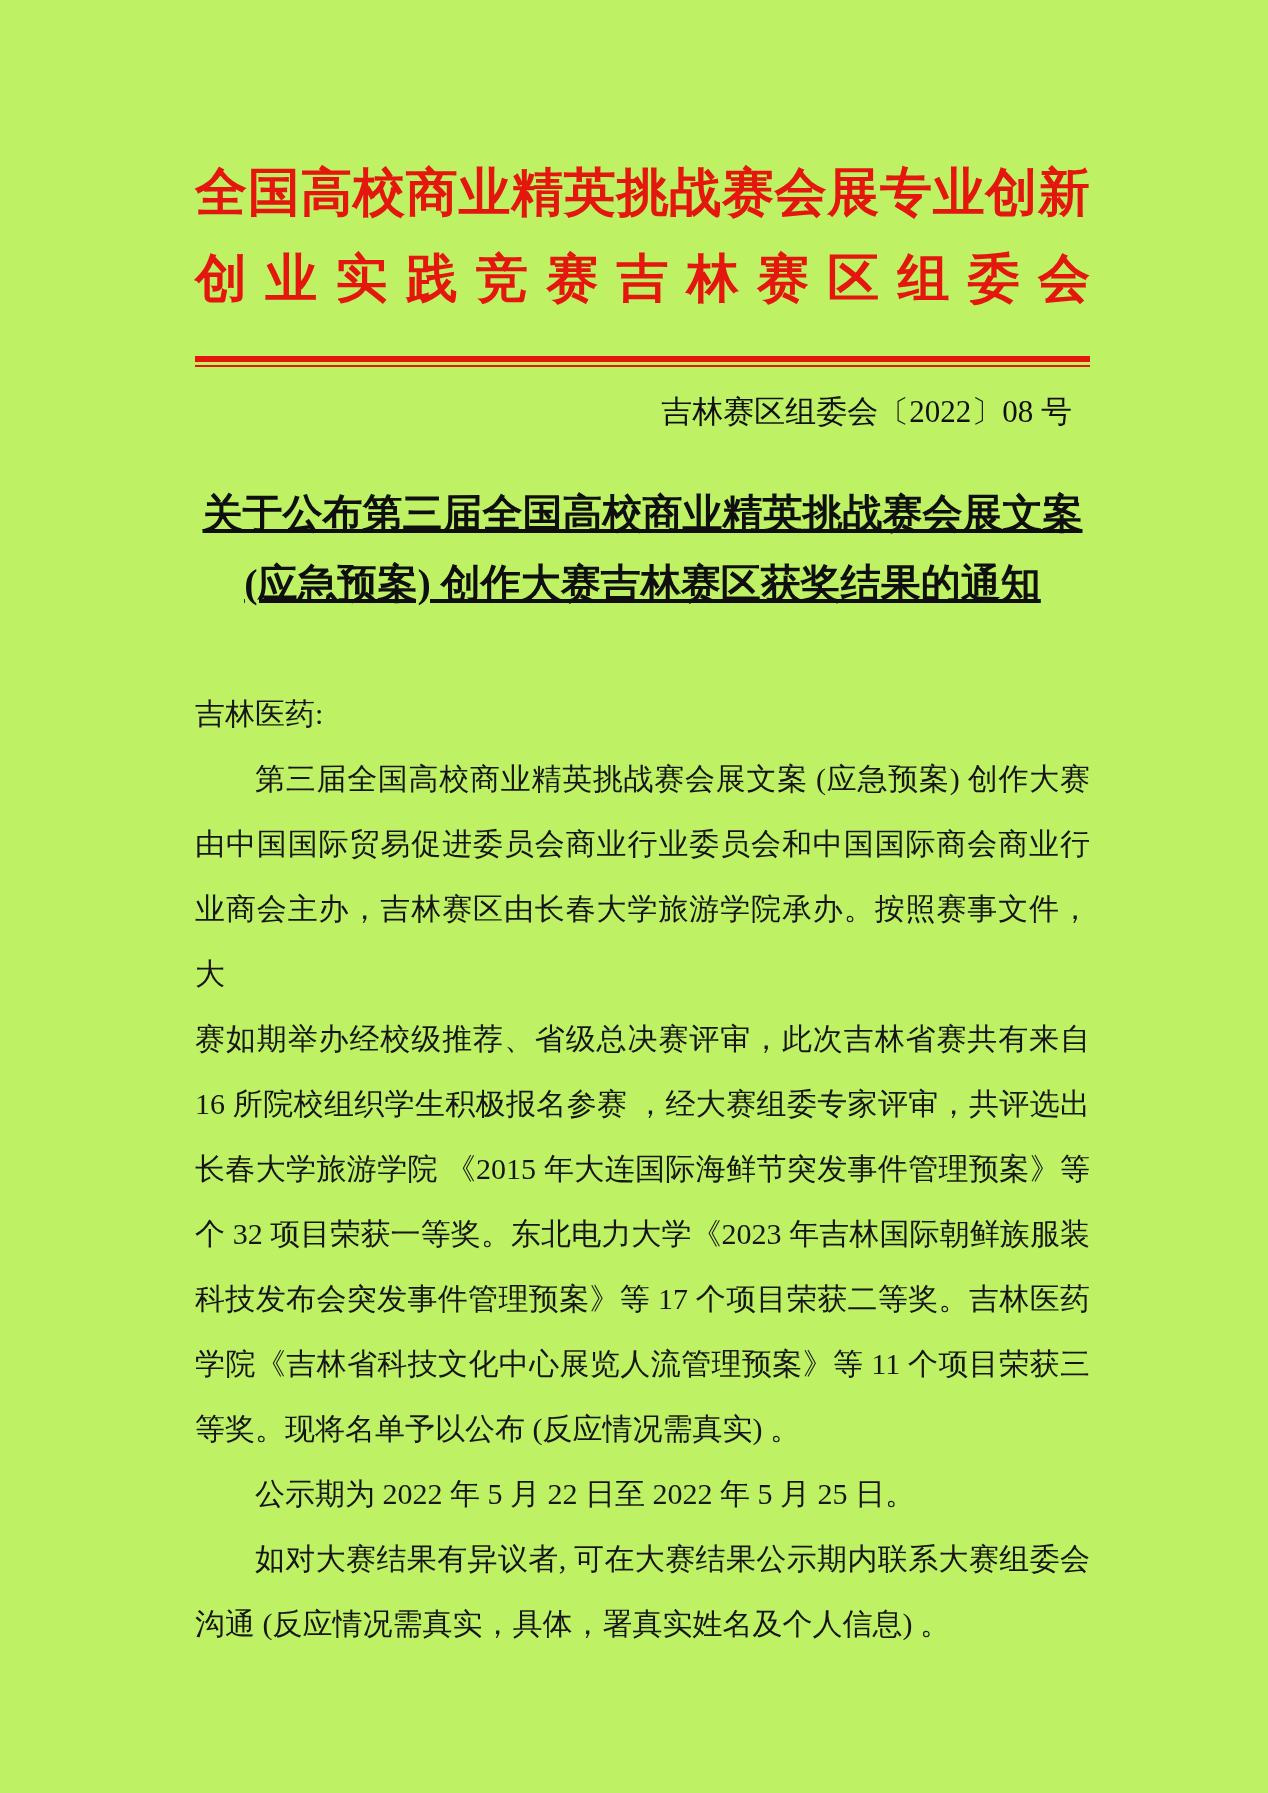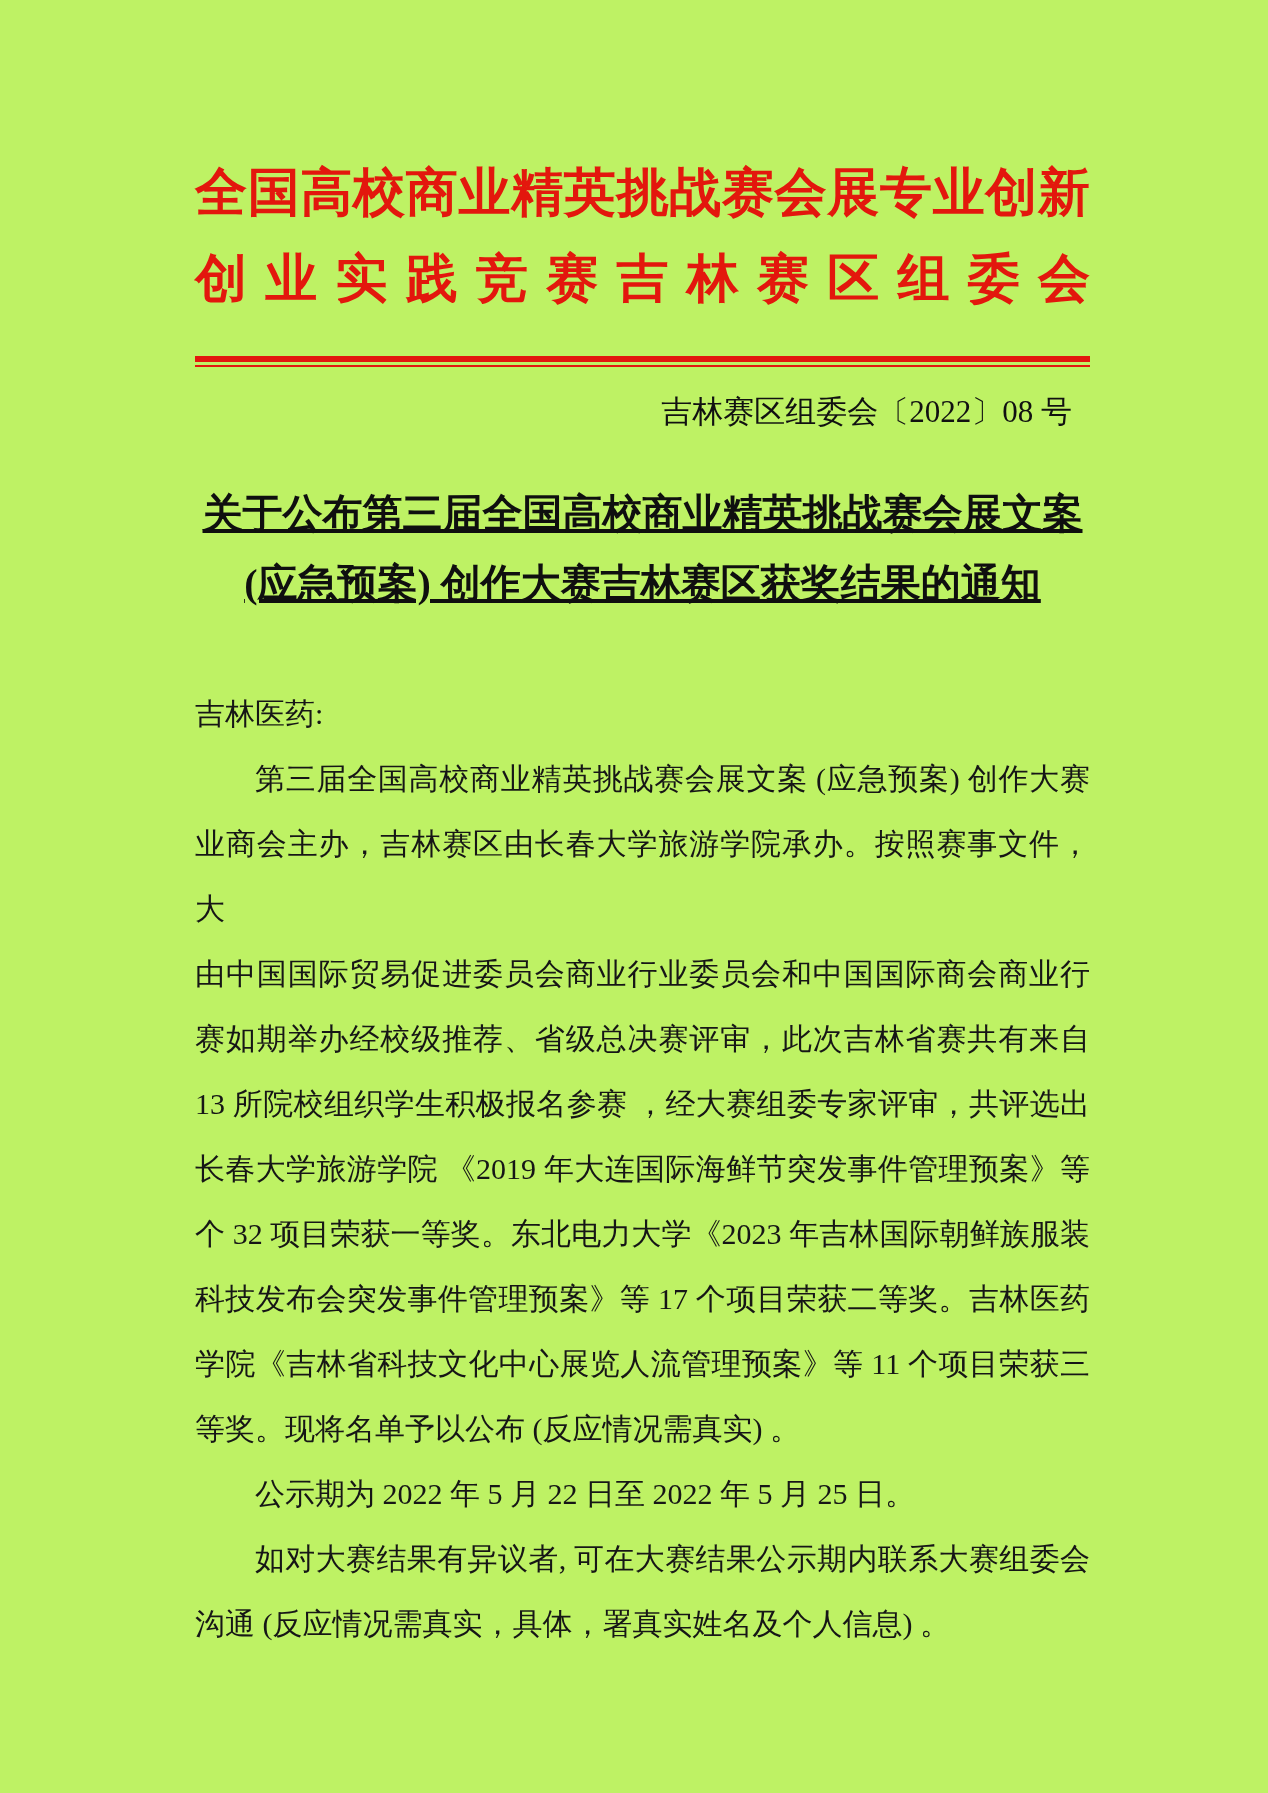--- a/index.html
+++ b/index.html
@@ -82,25 +82,25 @@
     <div class="doc-no">吉林赛区组委会〔2022〕08 号</div>
 
     <h1 class="title">
       <span class="t-line">关于公布第三届全国高校商业精英挑战赛会展文案</span>
       <span class="t-line">(应急预案) 创作大赛吉林赛区获奖结果的通知</span>
     </h1>
 
     <div class="body-block">
       <div class="line left">吉林医药:</div>
       <div class="line indent">第三届全国高校商业精英挑战赛会展文案 (应急预案) 创作大赛</div>
+      <div class="line">由中国国际贸易促进委员会商业行业委员会和中国国际商会商业行</div>
       <div class="line">业商会主办，吉林赛区由长春大学旅游学院承办。按照赛事文件，大</div>
-      <div class="line">由中国国际贸易促进委员会商业行业委员会和中国国际商会商业行</div>
       <div class="line">赛如期举办经校级推荐、省级总决赛评审，此次吉林省赛共有来自</div>
-      <div class="line">13 所院校组织学生积极报名参赛 ，经大赛组委专家评审，共评选出</div>
-      <div class="line">长春大学旅游学院 《2019 年大连国际海鲜节突发事件管理预案》等</div>
+      <div class="line">16 所院校组织学生积极报名参赛 ，经大赛组委专家评审，共评选出</div>
+      <div class="line">长春大学旅游学院 《2015 年大连国际海鲜节突发事件管理预案》等</div>
       <div class="line">个 32 项目荣获一等奖。东北电力大学《2023 年吉林国际朝鲜族服装</div>
       <div class="line">科技发布会突发事件管理预案》等 17 个项目荣获二等奖。吉林医药</div>
       <div class="line">学院《吉林省科技文化中心展览人流管理预案》等 11 个项目荣获三</div>
       <div class="line left">等奖。现将名单予以公布 (反应情况需真实) 。</div>
       <div class="line indent left">公示期为 2022 年 5 月 22 日至 2022 年 5 月 25 日。</div>
       <div class="line indent">如对大赛结果有异议者, 可在大赛结果公示期内联系大赛组委会</div>
       <div class="line left">沟通 (反应情况需真实，具体，署真实姓名及个人信息) 。</div>
     </div>
 
   </div>

